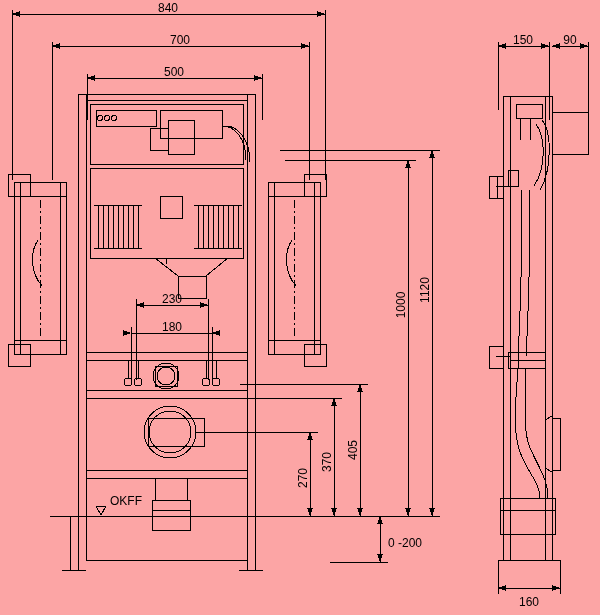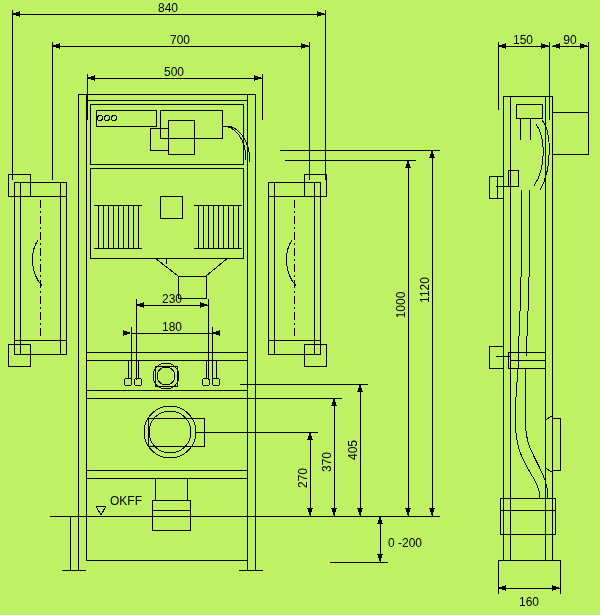--- a/index.html
+++ b/index.html
@@ -1,17 +1,17 @@
 <!DOCTYPE html>
 <html><head>
 <meta charset="utf-8">
 <style>
   html,body{margin:0;padding:0;background:#ffffff;}
   body{width:600px;height:615px;overflow:hidden;font-family:"Liberation Sans",sans-serif;}
-  #stage{position:relative;width:600px;height:615px;background:#bef264;}
+  #stage{position:relative;width:600px;height:615px;background:#fca5a5;}
   svg#drawing{position:absolute;left:0;top:0;width:600px;height:615px;}
   .dimtext{font-family:"Liberation Sans",sans-serif;font-size:12px;fill:#000;}
   text{user-select:none;}
 </style>
 </head>
 <body>
 
 <div id="stage">
 <svg id="drawing" viewBox="0 0 600 615">
   <g stroke="#000" fill="none" stroke-width="1" shape-rendering="crispEdges">

